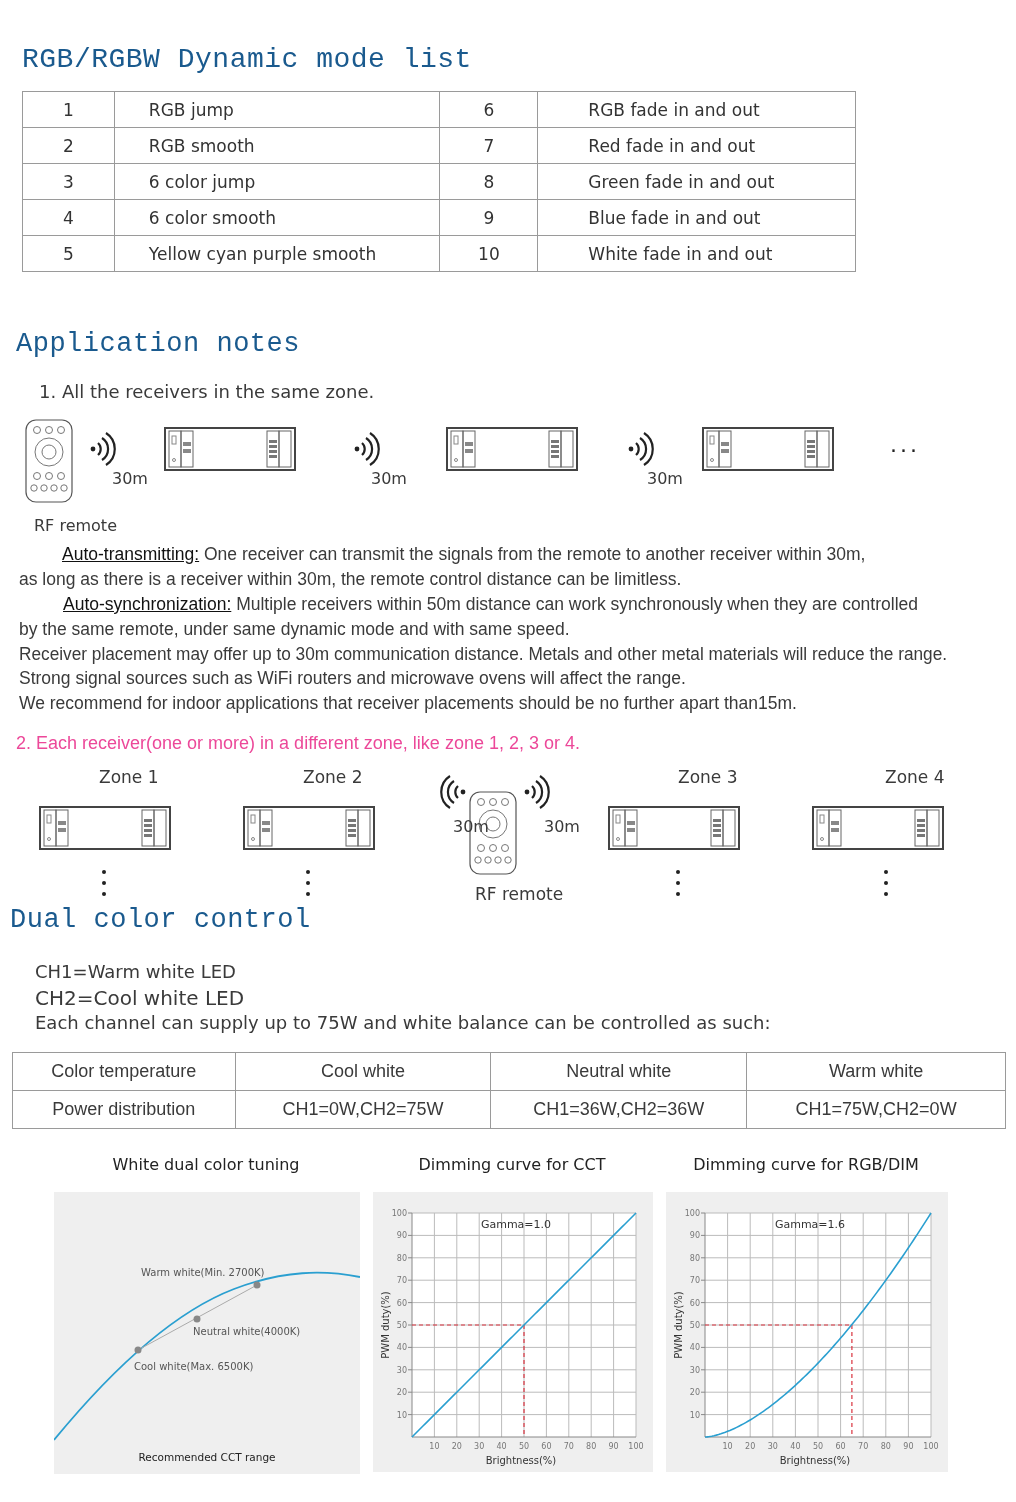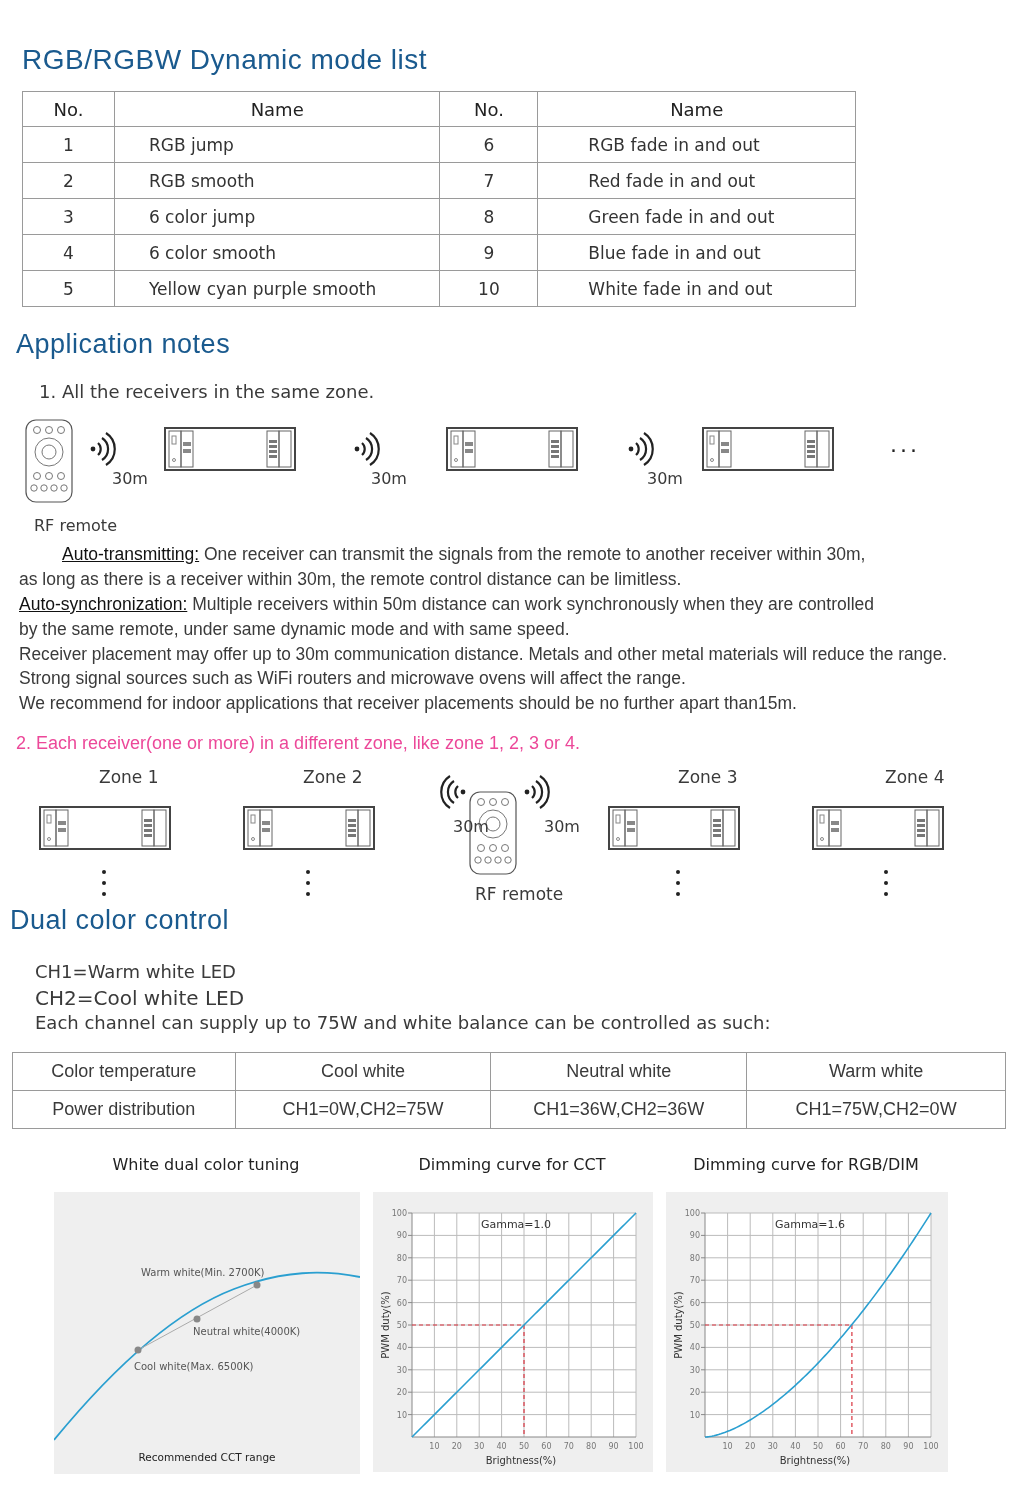--- a/index.html
+++ b/index.html
@@ -1,19 +1,19 @@
 <!DOCTYPE html>
 <html><head>
 <meta charset="utf-8">
 <style>
   * { box-sizing: border-box; margin: 0; padding: 0; }
   html, body { width: 1016px; height: 1502px; background: #ffffff; overflow: hidden; }
   body { position: relative; font-family: "DejaVu Sans", sans-serif; color: #333; }
   .abs { position: absolute; }
-  .h-title { position: absolute; color: #1a5a8e; font-family: Liberation Sans, sans-serif; font-weight: normal; letter-spacing: 0.5px; }
+  .h-title { position: absolute; color: #1a5a8e; font-family: Liberation Mono, monospace; font-weight: normal; letter-spacing: 0.5px; }
   .light { font-family: "DejaVu Sans", sans-serif; color: #3a3a3a; margin-left: 23px; }
   table.modes { position: absolute; left: 22px; top: 91px; width: 834px; border-collapse: collapse; font-family: "DejaVu Sans", sans-serif; font-size: 17px; color: #333; }
   table.modes td, table.modes th { border: 1px solid #9a9a9a; height: 36px; font-weight: normal; }
   table.modes th { height: 35px; text-align: center; color: #222; font-size: 18px; }
   table.modes td.num { text-align: center; }
   table.modes td.name { padding-left: 34px; }
   table.modes td.name2 { padding-left: 50px; }
   .para { position: absolute; left: 19px; font-family: "Liberation Sans", sans-serif; font-size: 17.5px; color: #3a3a3a; white-space: nowrap; transform-origin: left top; }
   .para .kw { color: #111; }
   table.power { position: absolute; left: 12px; top: 1052px; width: 994px; border-collapse: collapse; font-family: "Liberation Sans", sans-serif; font-size: 18px; color: #3a3a3a; }
@@ -28,26 +28,20 @@
 <div class="h-title" style="left:22px; top:44px; font-size:28px;">RGB/RGBW Dynamic mode list</div>
 
 <table class="modes">
   <colgroup>
     <col style="width:92px">
       <col style="width:326px">
       <col style="width:98px">
       <col style="width:318px">
   </colgroup>
   <tbody>
-      <tr>
-    <th>No.</th>
-    <th>Name</th>
-    <th>No.</th>
-    <th>Name</th>
-  </tr>
   <tr>
     <td class="num">1</td>
     <td class="name">RGB jump</td>
     <td class="num">6</td>
     <td class="name2">RGB fade in and out</td>
   </tr>
   <tr>
     <td class="num">2</td>
     <td class="name">RGB smooth</td>
     <td class="num">7</td>
@@ -129,21 +123,21 @@
 <div class="abs light" style="left:348px; top:469px; font-size:16px;">30m</div>
 <div class="abs light" style="left:624px; top:469px; font-size:16px;">30m</div>
 <div class="abs" style="left:890px; top:432px; font-size:22px; color:#222; letter-spacing:3px;">...</div>
 <div class="abs light" style="left:11px; top:516px; font-size:16px;">RF remote</div>
 
 <div class="para" style="top:544px;">
   <span class="kw" style="text-decoration:underline;margin-left:43px;">Auto-transmitting:</span><span> One receiver can transmit the signals from the remote to another receiver within 30m,</span>
 </div>
 <div class="para" style="top:569px;">as long as there is a receiver within 30m, the remote control distance can be limitless.</div>
 <div class="para" style="top:594px;">
-  <span class="kw" style="text-decoration:underline;">Auto-synchronization:</span><span> Multiple receivers within 50m distance can work synchronously when they are controlled</span>
+  <span class="kw" style="text-decoration:underline;margin-left:44px;">Auto-synchronization:</span><span> Multiple receivers within 50m distance can work synchronously when they are controlled</span>
 </div>
 <div class="para" style="top:619px;">by the same remote, under same dynamic mode and with same speed.</div>
 <div class="para" style="top:644px; transform:scaleX(0.985);">Receiver  placement may offer up to 30m communication distance. Metals and other metal materials will reduce the range.</div>
 <div class="para" style="top:668px;">Strong signal sources such as WiFi routers and microwave ovens will affect the range.</div>
 <div class="para" style="top:693px;">We recommend for indoor applications that receiver placements should be no further apart than15m.</div>
 
 <div class="abs" style="left:16px; top:733px; font-family:'Liberation Sans', sans-serif; font-size:18px; color:#ec4899;">2. Each receiver(one or more) in a different zone, like zone 1, 2, 3 or 4.</div>
 
 <div class="abs light" style="left:76px; top:767px; font-size:17px;">Zone 1</div>
 <div class="abs light" style="left:280px; top:767px; font-size:17px;">Zone 2</div>

